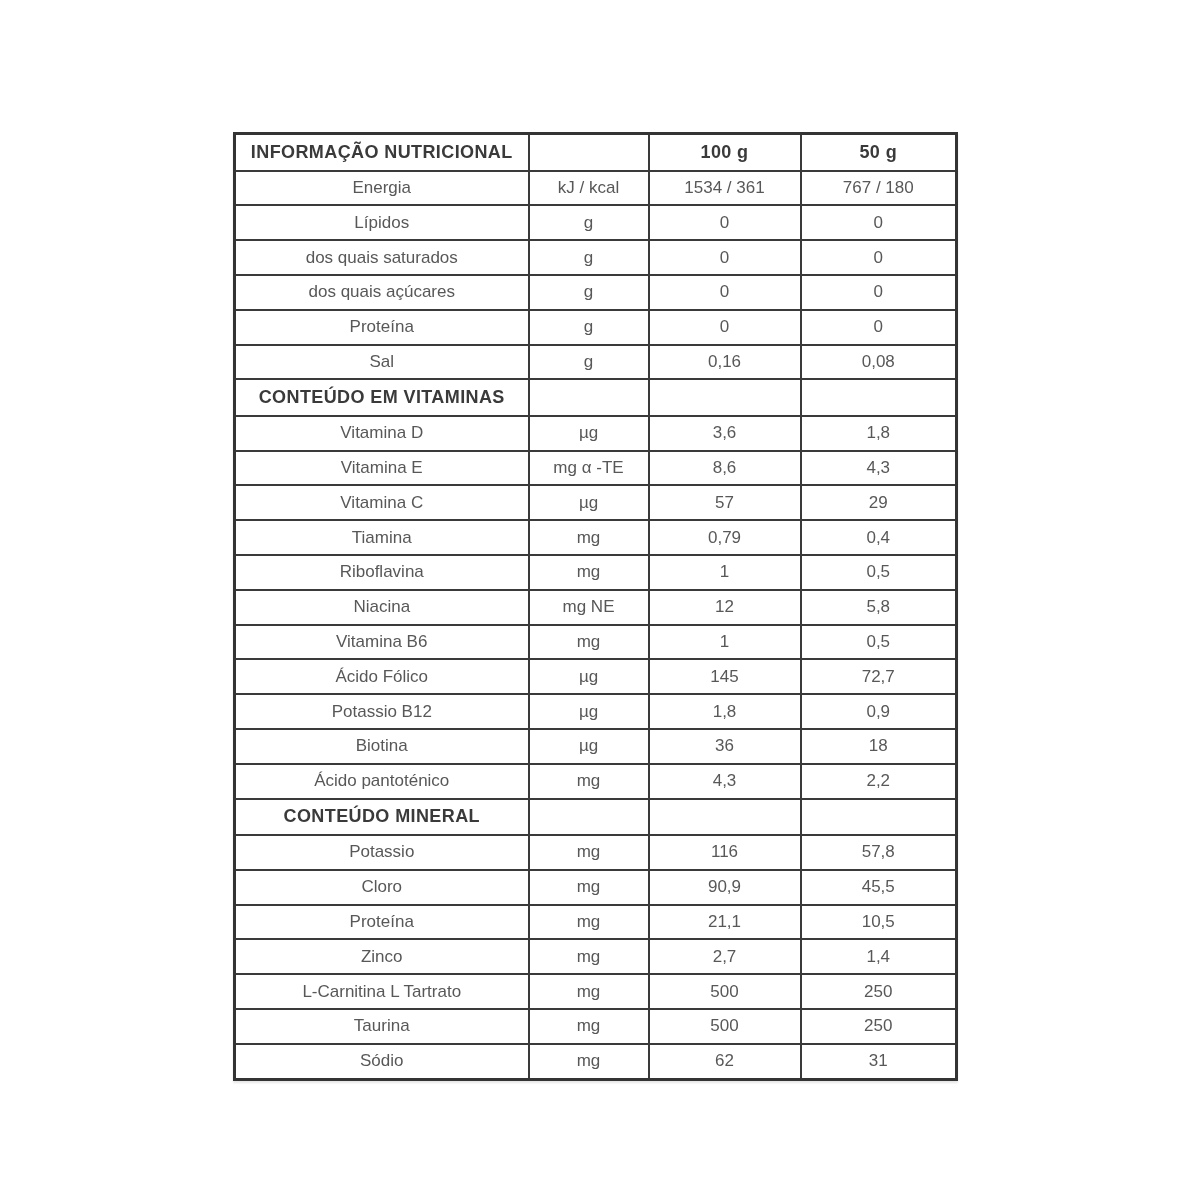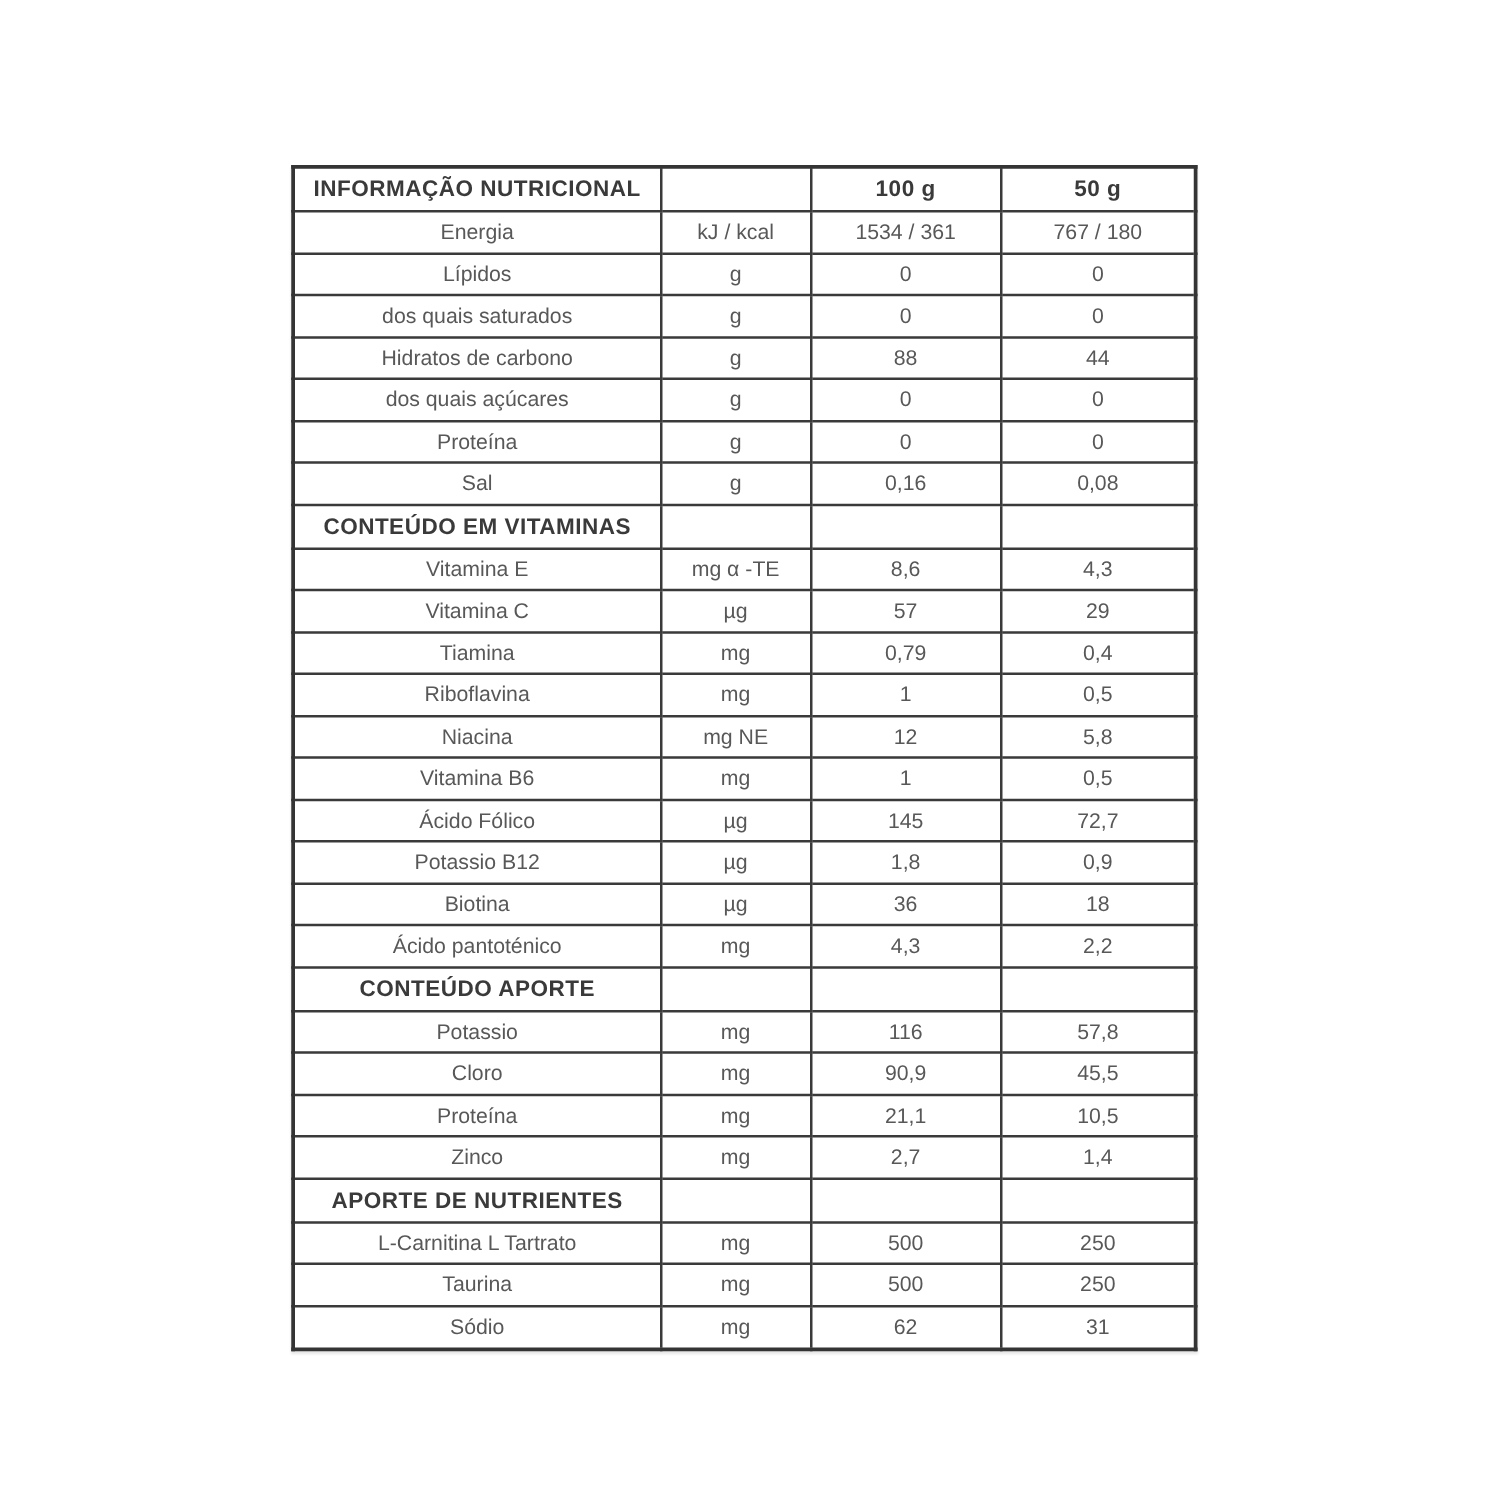--- a/index.html
+++ b/index.html
@@ -77,26 +77,20 @@
           <td>0</td>
           <td>0</td>
         </tr>
         <tr>
           <td>dos quais saturados</td>
           <td>g</td>
           <td>0</td>
           <td>0</td>
         </tr>
         <tr>
-          <td>Hidratos de carbono</td>
-          <td>g</td>
-          <td>88</td>
-          <td>44</td>
-        </tr>
-        <tr>
           <td>dos quais açúcares</td>
           <td>g</td>
           <td>0</td>
           <td>0</td>
         </tr>
         <tr>
           <td>Proteína</td>
           <td>g</td>
           <td>0</td>
           <td>0</td>
@@ -105,20 +99,26 @@
           <td>Sal</td>
           <td>g</td>
           <td>0,16</td>
           <td>0,08</td>
         </tr>
         <tr>
           <td class="bold">CONTEÚDO EM VITAMINAS</td>
           <td></td>
           <td></td>
           <td></td>
+        </tr>
+        <tr>
+          <td>Vitamina D</td>
+          <td>µg</td>
+          <td>3,6</td>
+          <td>1,8</td>
         </tr>
         <tr>
           <td>Vitamina E</td>
           <td>mg α -TE</td>
           <td>8,6</td>
           <td>4,3</td>
         </tr>
         <tr>
           <td>Vitamina C</td>
           <td>µg</td>
@@ -167,21 +167,21 @@
           <td>36</td>
           <td>18</td>
         </tr>
         <tr>
           <td>Ácido pantoténico</td>
           <td>mg</td>
           <td>4,3</td>
           <td>2,2</td>
         </tr>
         <tr>
-          <td class="bold">CONTEÚDO APORTE</td>
+          <td class="bold">CONTEÚDO MINERAL</td>
           <td></td>
           <td></td>
           <td></td>
         </tr>
         <tr>
           <td>Potassio</td>
           <td>mg</td>
           <td>116</td>
           <td>57,8</td>
         </tr>
@@ -195,26 +195,20 @@
           <td>Proteína</td>
           <td>mg</td>
           <td>21,1</td>
           <td>10,5</td>
         </tr>
         <tr>
           <td>Zinco</td>
           <td>mg</td>
           <td>2,7</td>
           <td>1,4</td>
-        </tr>
-        <tr>
-          <td class="bold">APORTE DE NUTRIENTES</td>
-          <td></td>
-          <td></td>
-          <td></td>
         </tr>
         <tr>
           <td>L-Carnitina L Tartrato</td>
           <td>mg</td>
           <td>500</td>
           <td>250</td>
         </tr>
         <tr>
           <td>Taurina</td>
           <td>mg</td>

